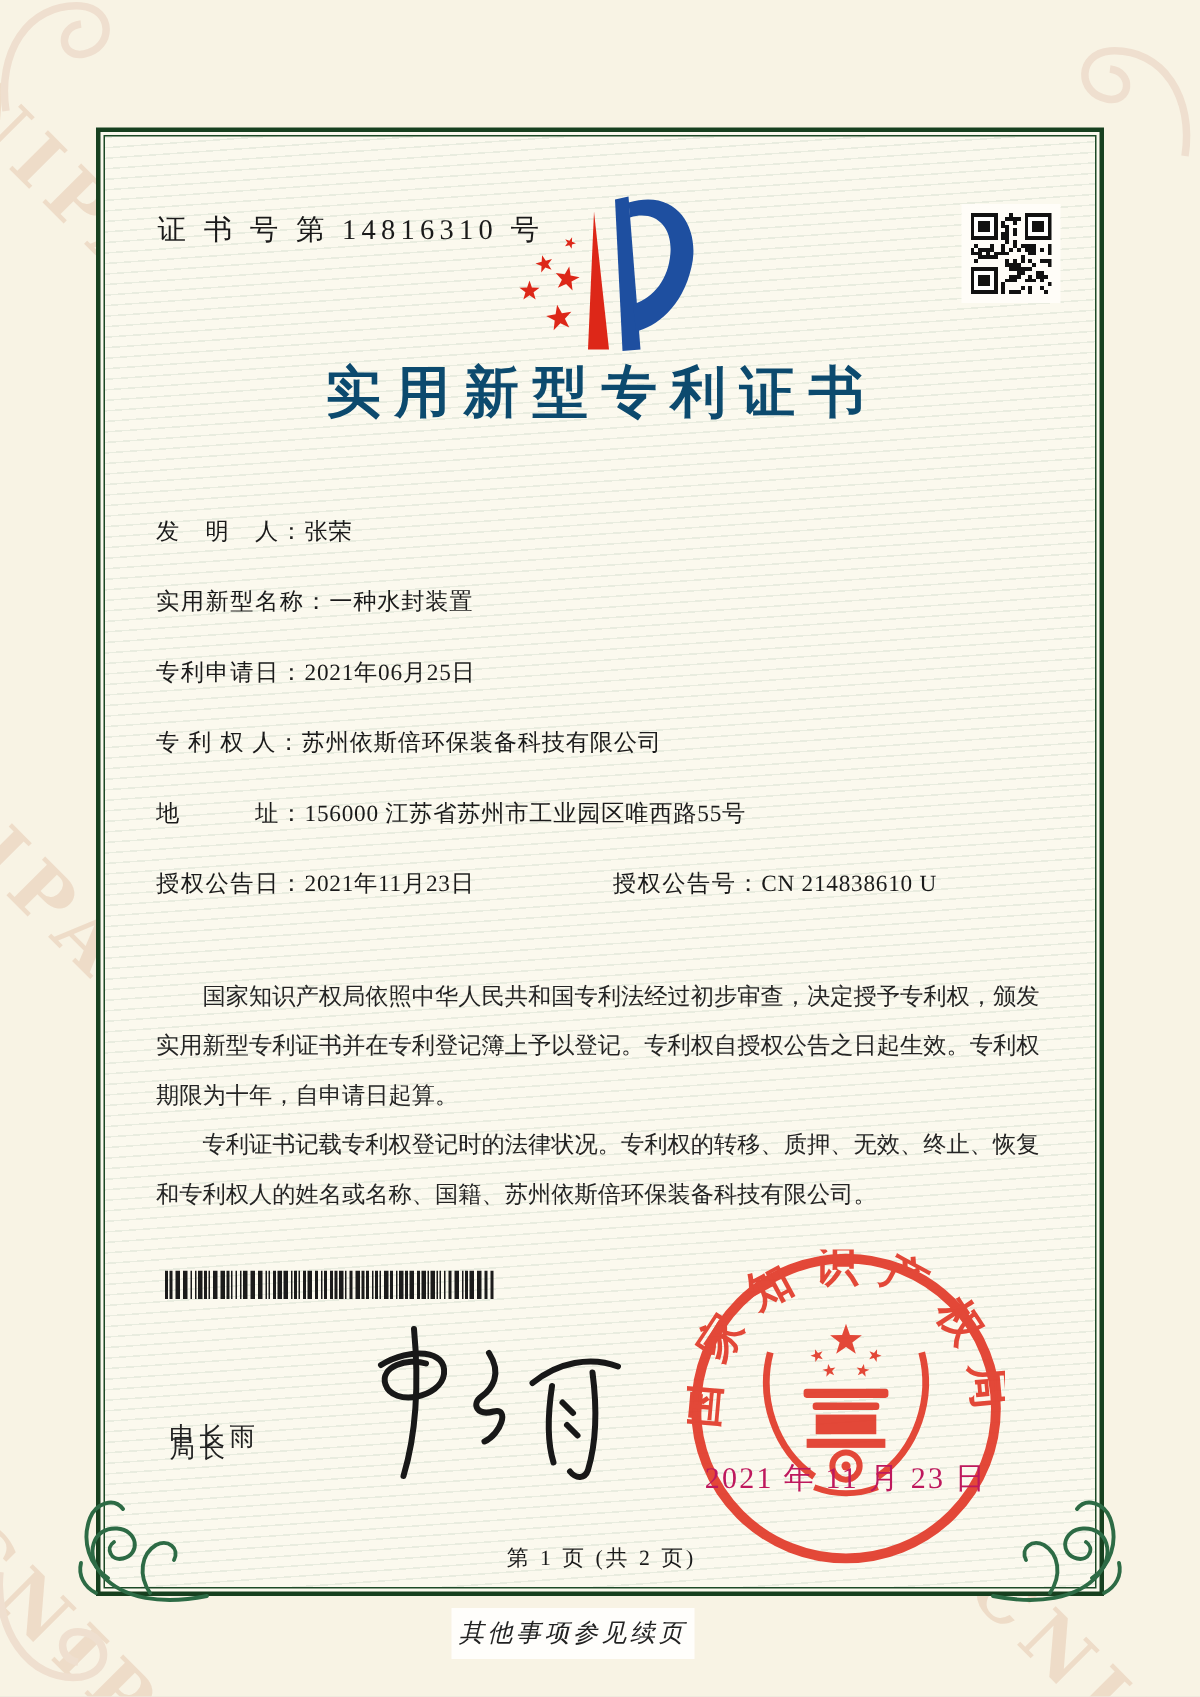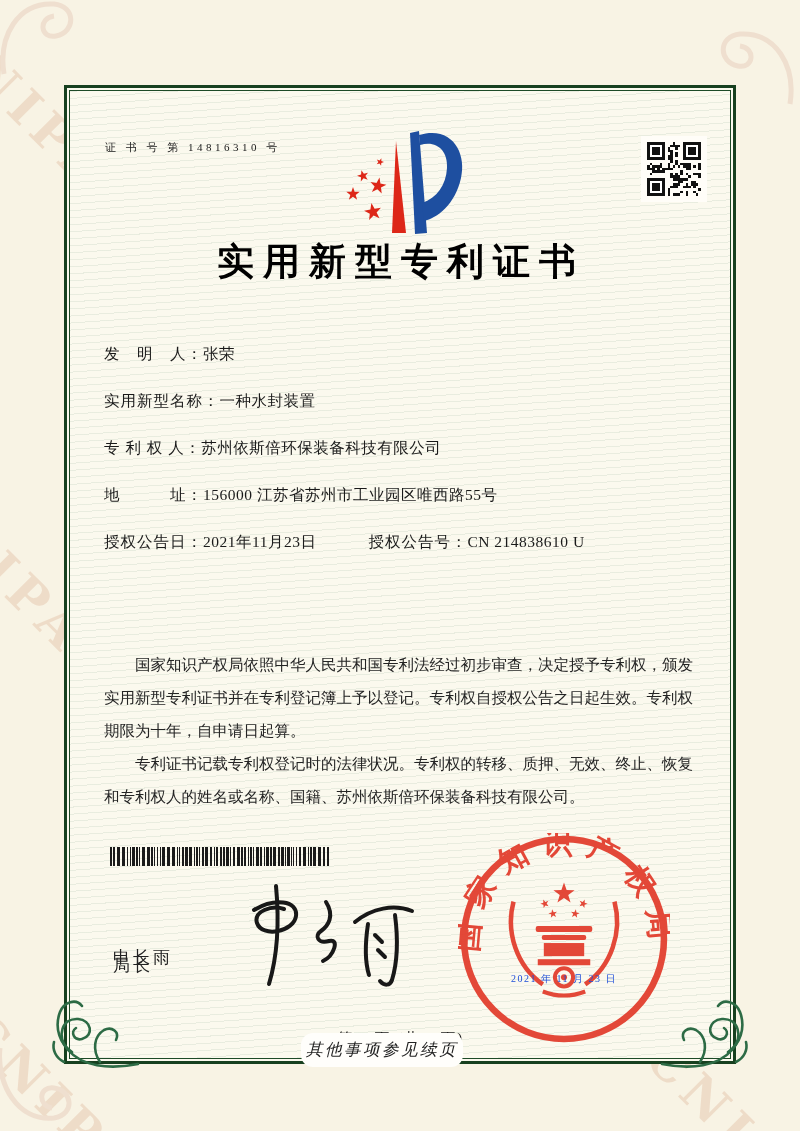--- a/index.html
+++ b/index.html
@@ -18,51 +18,51 @@
   
   .frame{
     position:absolute;left:64px;top:85px;width:672px;height:979px;
     border:3px solid #17401f;background:#fbf9ee;z-index:2;box-sizing:border-box;
   }
   .frame-inner{
     position:absolute;inset:2px;border:1px solid #1d4a27;
     background:repeating-linear-gradient(176deg,rgba(122,158,132,0.14) 0 1px,rgba(0,0,0,0) 1px 7px);
   }
   .content{position:absolute;inset:0;z-index:4;}
-  .cert-no{position:absolute;left:105px;top:140px;font-size:11px;letter-spacing:3.5px;}
+  .cert-no{position:absolute;left:105px;top:140px;font-size:19px;letter-spacing:3.5px;}
   .qr-box{position:absolute;left:641px;top:136px;width:66px;height:66px;background:#fffdf8;
     display:flex;align-items:center;justify-content:center;}
   .logo{position:absolute;left:340px;top:121px;width:130px;height:115px;}
   .title{
     position:absolute;left:65px;top:237px;width:672px;text-align:center;
-    font-size:37px;font-weight:bold;letter-spacing:9px;color:#000000;
+    font-size:37px;font-weight:bold;letter-spacing:9px;color:#0c4a6e;
   }
   .fields{position:absolute;left:104px;top:331px;width:600px;}
   .row{display:flex;align-items:center;height:47px;font-size:15.5px;letter-spacing:0.5px;}
   .pair{white-space:nowrap;}
   .pair .lab{letter-spacing:1px;}
-  .pair2{margin-left:52px;}
+  .pair2{margin-left:92px;}
   .paras{position:absolute;left:104px;top:648px;width:596px;font-size:15.5px;line-height:33px;color:#242424;}
   .paras p{margin:0;text-indent:2em;}
   .barcode{position:absolute;left:110px;top:847px;}
   .sig-title{position:absolute;left:113px;top:954px;font-family:"Liberation Sans","DejaVu Sans",sans-serif;
     font-size:17px;letter-spacing:3px;color:#222;}
   .sig-name{position:absolute;left:113px;top:946px;font-family:"Liberation Sans","DejaVu Sans",sans-serif;
     font-size:17px;letter-spacing:3px;color:#222;}
   .sig-svg{position:absolute;left:222px;top:878px;z-index:5;}
   .seal{position:absolute;left:458px;top:833px;width:212px;height:212px;z-index:4;opacity:0.93;}
   .seal-date{
     position:absolute;left:462px;top:972px;width:204px;text-align:center;z-index:6;
-    font-size:10px;letter-spacing:1.5px;color:#1d4ed8;
+    font-size:20px;letter-spacing:1.5px;color:#be185d;
   }
   .page-num{position:absolute;left:65px;top:1029px;width:672px;text-align:center;font-size:14.5px;letter-spacing:2px;}
   .cont-note{
-    position:absolute;left:301px;top:1033px;width:162px;height:34px;background:#fffefb;z-index:4;
+    position:absolute;left:301px;top:1072px;width:162px;height:34px;background:#fffefb;z-index:4;
     display:flex;align-items:center;justify-content:center;
-    font-size:16.5px;letter-spacing:2.5px;font-style:italic;color:#222;border-radius:12px;
+    font-size:16.5px;letter-spacing:2.5px;font-style:italic;color:#222;
   }
   .flourish{position:absolute;z-index:3;}
   .dragon{position:absolute;z-index:1;}
 </style>
 </head>
 <body>
 
 <div class="page">
 
   <span class="wm" style="left:-34px;top:6px">CNIPA</span>
@@ -244,20 +244,23 @@
     <div class="title">实用新型专利证书</div>
 
     <div class="fields">
       <div class="row">
         <span class="pair"><span class="lab">发　明　人：</span><span>张荣</span></span>
       </div>
       <div class="row">
         <span class="pair"><span class="lab">实用新型名称：</span><span>一种水封装置</span></span>
       </div>
       <div class="row">
+        <span class="pair"><span class="lab">专利申请日：</span><span>2021年06月25日</span></span>
+      </div>
+      <div class="row">
         <span class="pair"><span class="lab">专 利 权 人：</span><span>苏州依斯倍环保装备科技有限公司</span></span>
       </div>
       <div class="row">
         <span class="pair"><span class="lab">地　　　址：</span><span>156000 江苏省苏州市工业园区唯西路55号</span></span>
       </div>
       <div class="row">
         <span class="pair"><span class="lab">授权公告日：</span><span>2021年11月23日</span></span>
         <span class="pair pair2"><span class="lab">授权公告号：</span><span>CN 214838610 U</span></span>
       </div>
     </div>

